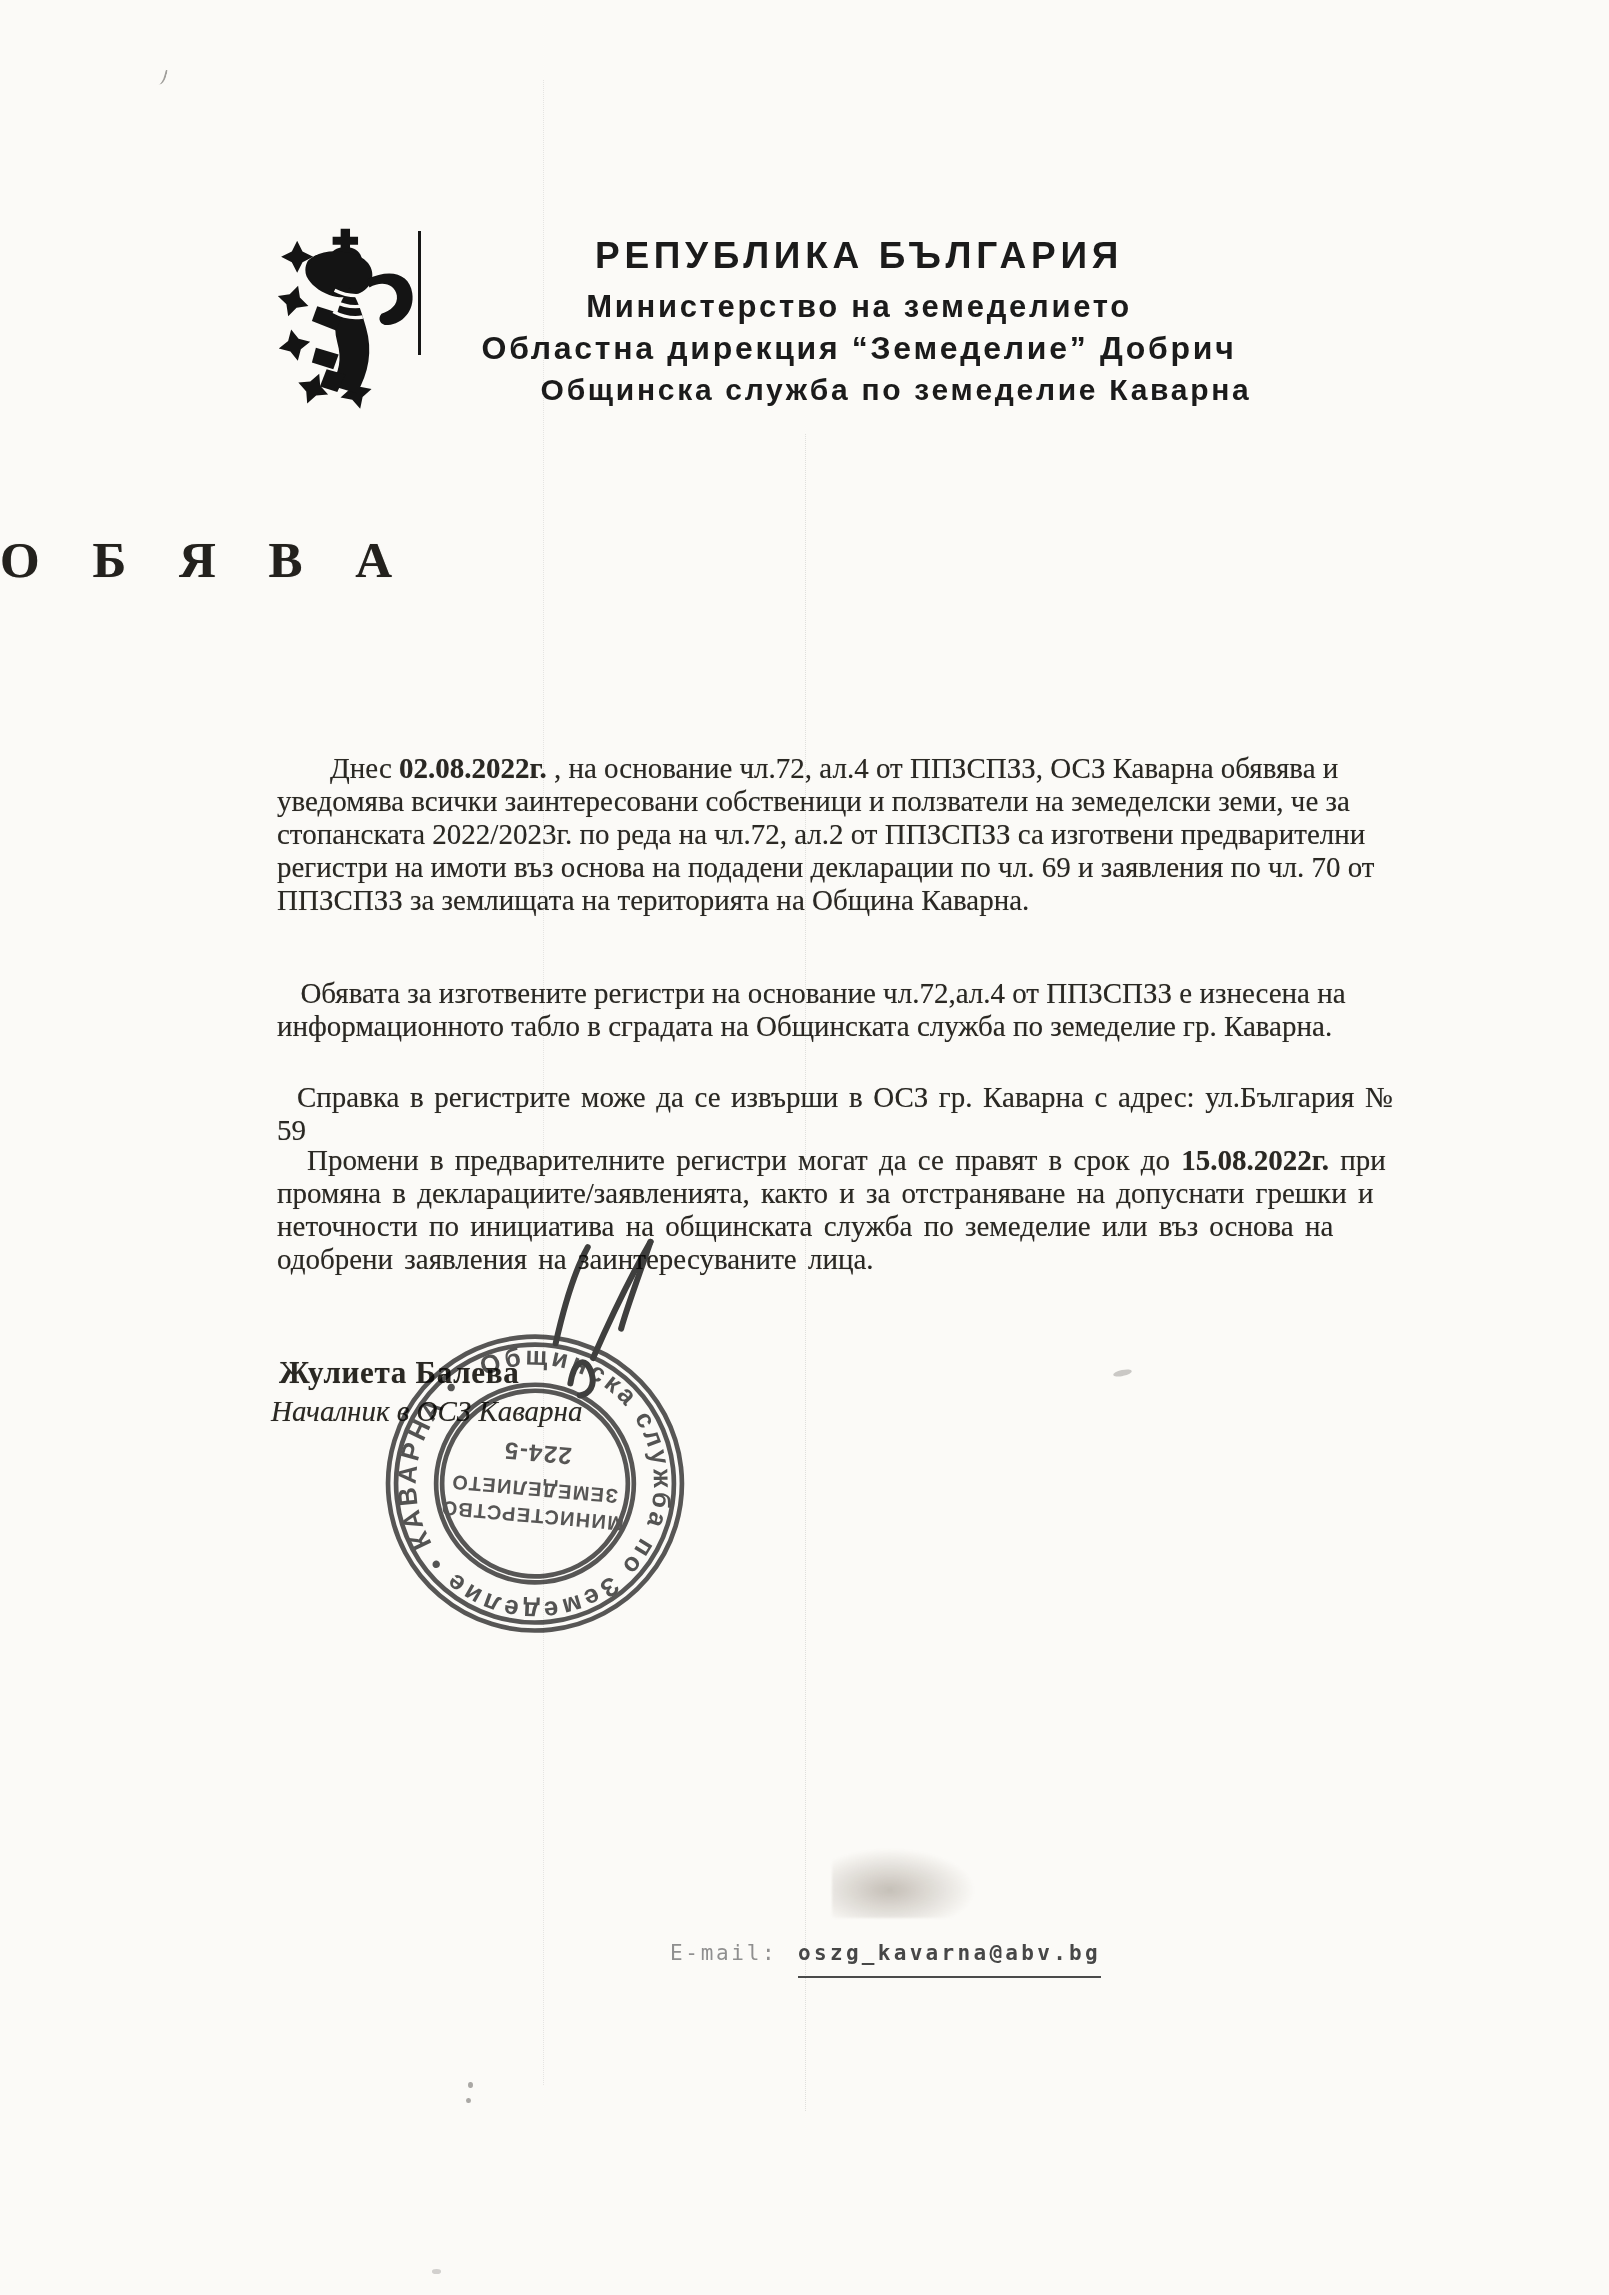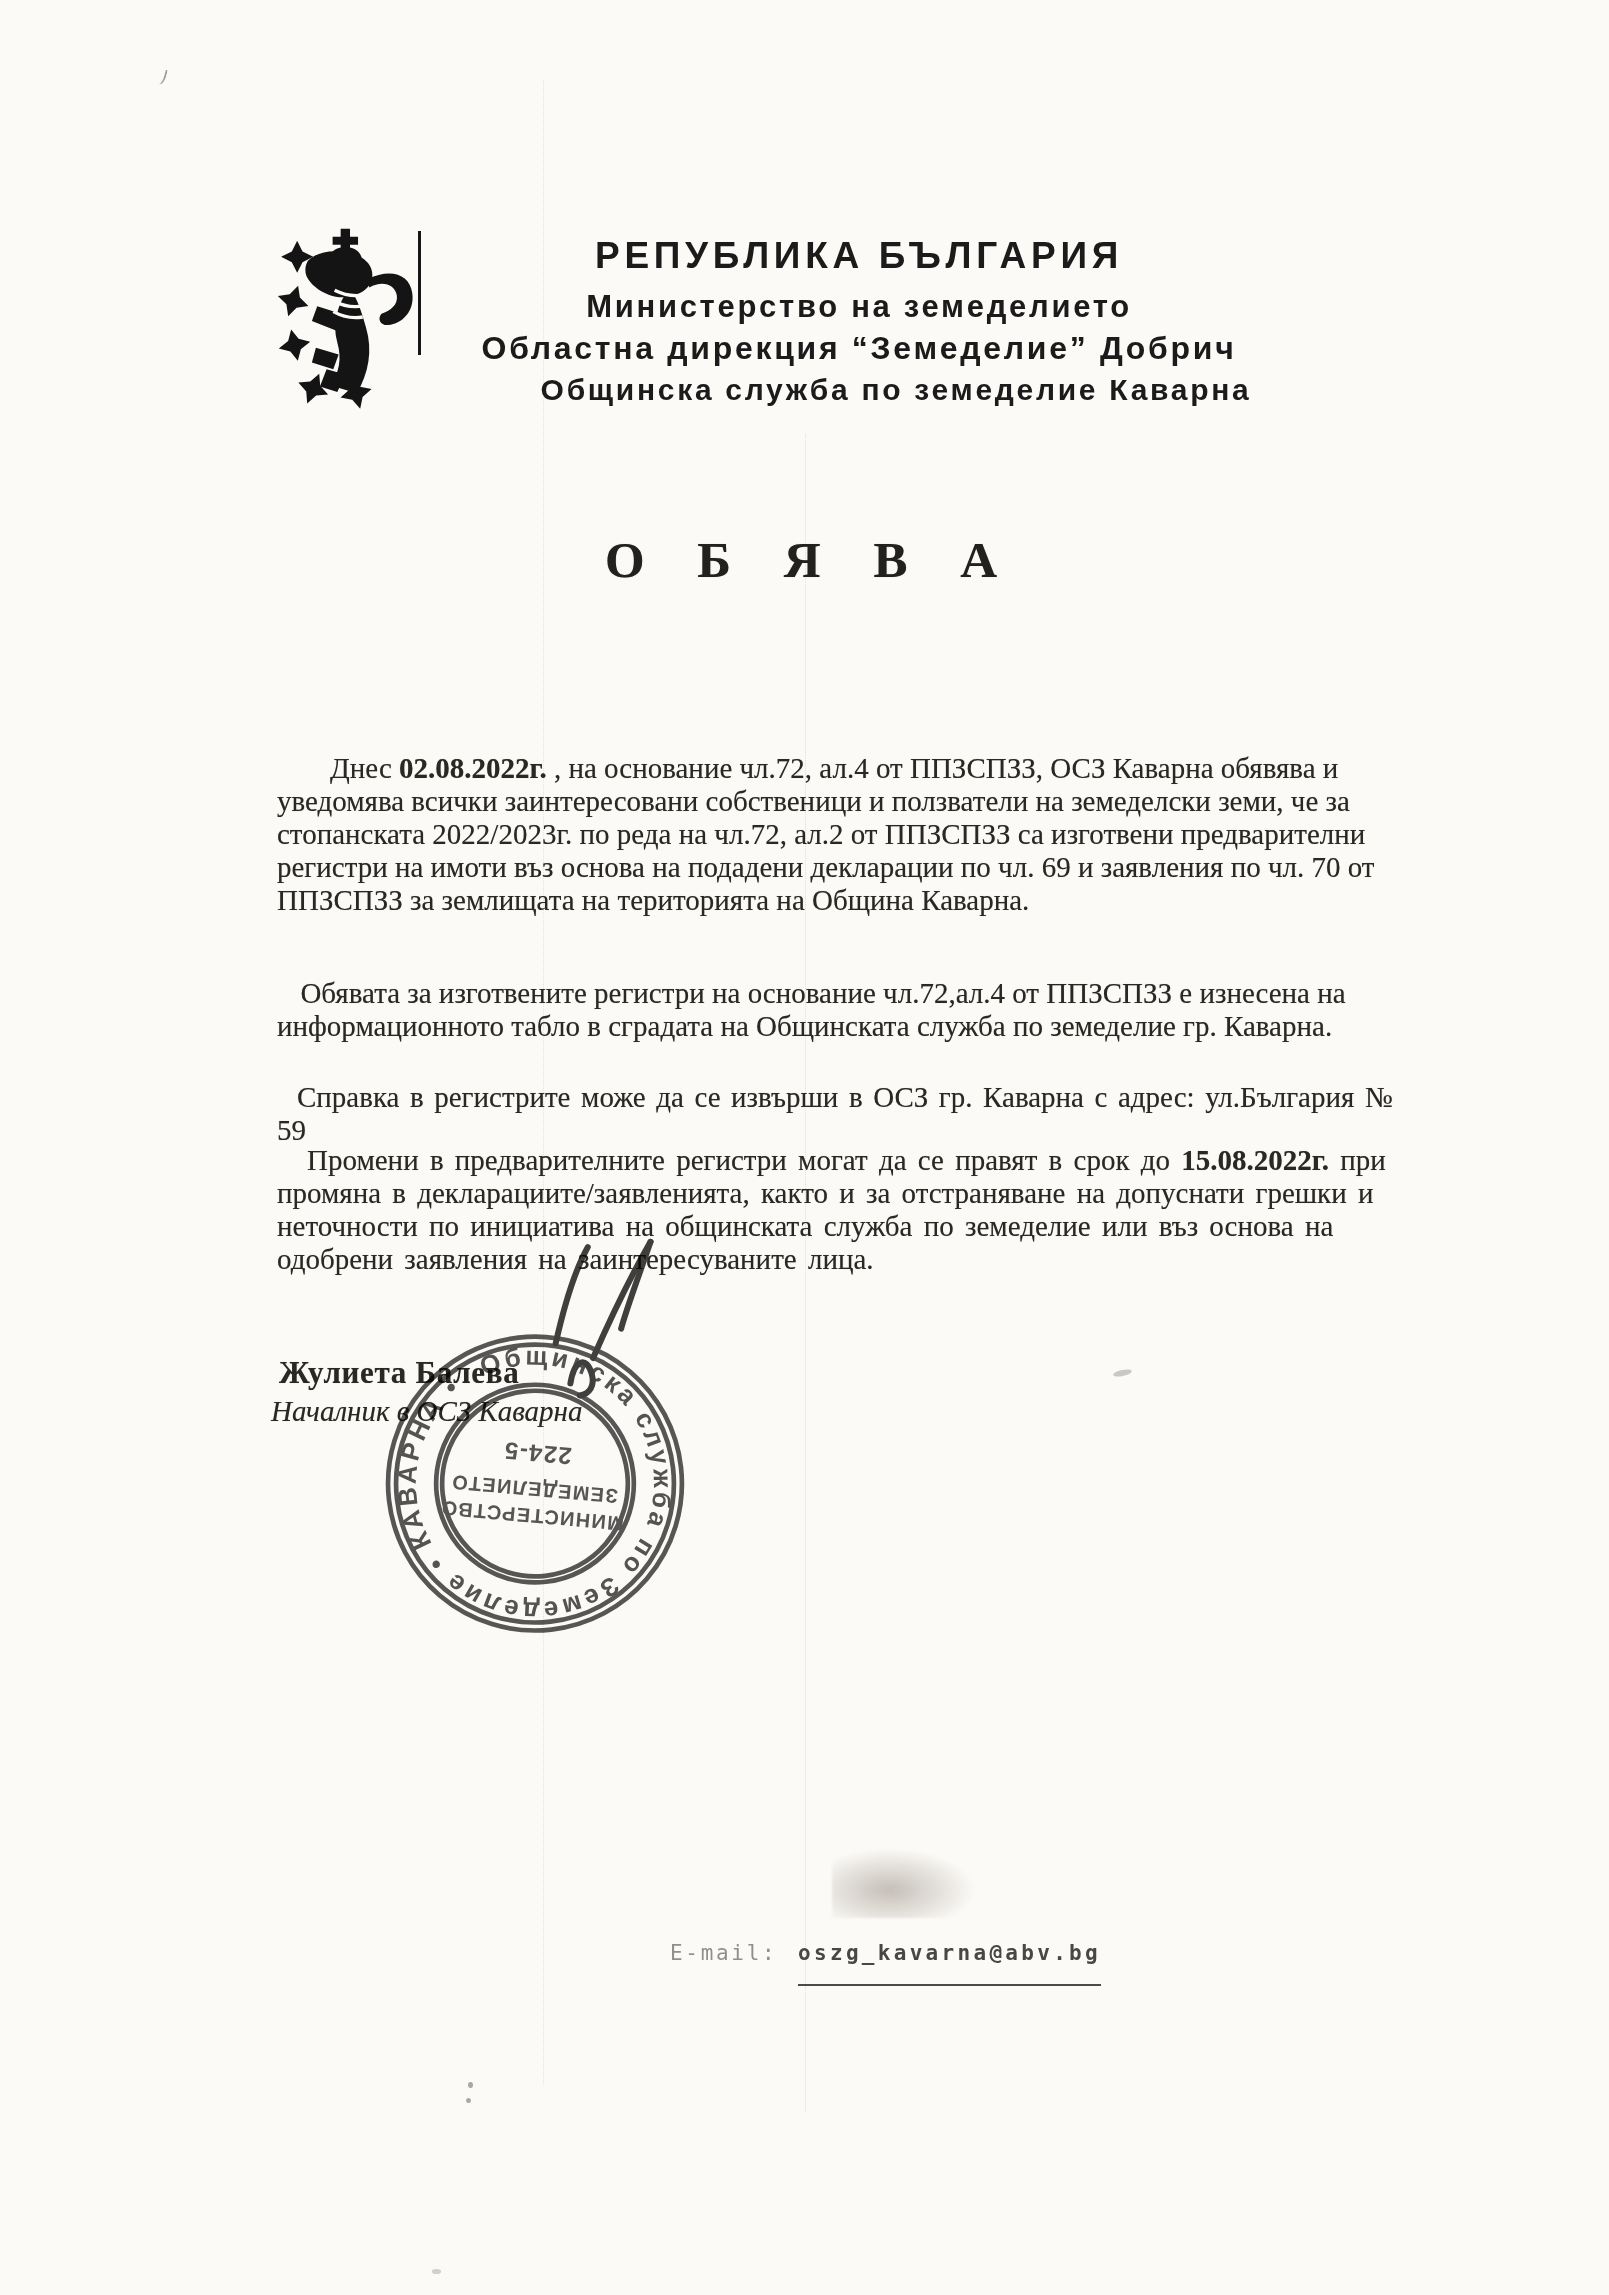--- a/index.html
+++ b/index.html
@@ -21,22 +21,22 @@
     font-family:"Liberation Sans","DejaVu Sans",sans-serif;
     font-weight:bold;color:#1b1b1b;text-align:center;
   }
   .lh1{font-size:37px;letter-spacing:4.7px;margin-bottom:12px;}
   .lh2{font-size:31px;letter-spacing:2.7px;margin-bottom:4.7px;}
   .lh3{font-size:32px;letter-spacing:2.7px;margin-bottom:6px;}
   .lh4{font-size:30px;letter-spacing:2.7px;transform:translateX(37px);}
 
   
   .doc-title{
-    position:absolute;left:16px;top:531px;width:1590px;
-    text-align:center;font-weight:bold;font-size:51px;letter-spacing:20px;
+    position:absolute;left:0;top:531px;width:1590px;
+    text-align:left;font-weight:bold;font-size:51px;letter-spacing:20px;
     color:#23211d;text-shadow:0 0 0.7px rgba(40,38,34,.5);
   }
 
   
   .doc-body{position:absolute;left:277px;width:1144px;font-size:29px;line-height:33px;
     text-shadow:0 0 0.7px rgba(45,42,38,.45);}
   #p1{top:723px;text-indent:53px;}
   #p2{top:948px;text-indent:23.4px;}
   #p3{top:1052px;text-indent:20px;text-align:left;word-spacing:3.3px;}
   #p4{top:1115px;text-indent:30px;word-spacing:4px;}
@@ -61,21 +61,21 @@
 
   
   .footer{
     position:absolute;left:374px;top:1930px;width:1103px;text-align:center;
     font-family:"DejaVu Sans Mono","Liberation Mono",monospace;
     font-size:21px;color:#989898;letter-spacing:2.7px;word-spacing:5.3px;
   }
   .footer .f-line2{margin-top:11.4px;transform:translateX(-40px);color:#8f8f8f;}
   .footer .email{
     color:#474747;font-weight:bold;border-bottom:2.7px solid #4a4a4a;
-    padding-bottom:19px;letter-spacing:3.3px;
+    padding-bottom:11px;letter-spacing:3.3px;
   }
 
   
   .fold{position:absolute;border-left:1.3px dotted rgba(100,100,100,.18);width:0;}
   #foldA{left:543px;top:80px;height:2005px;border-left-color:rgba(100,100,100,.14);}
   #foldB{left:805px;top:434px;height:1677px;}
   .smudge{
     position:absolute;left:832px;top:1848px;width:144px;height:70px;
     background:radial-gradient(ellipse at 40% 60%, rgba(110,96,80,.38), rgba(110,96,80,0) 70%);
     filter:blur(1.3px);

